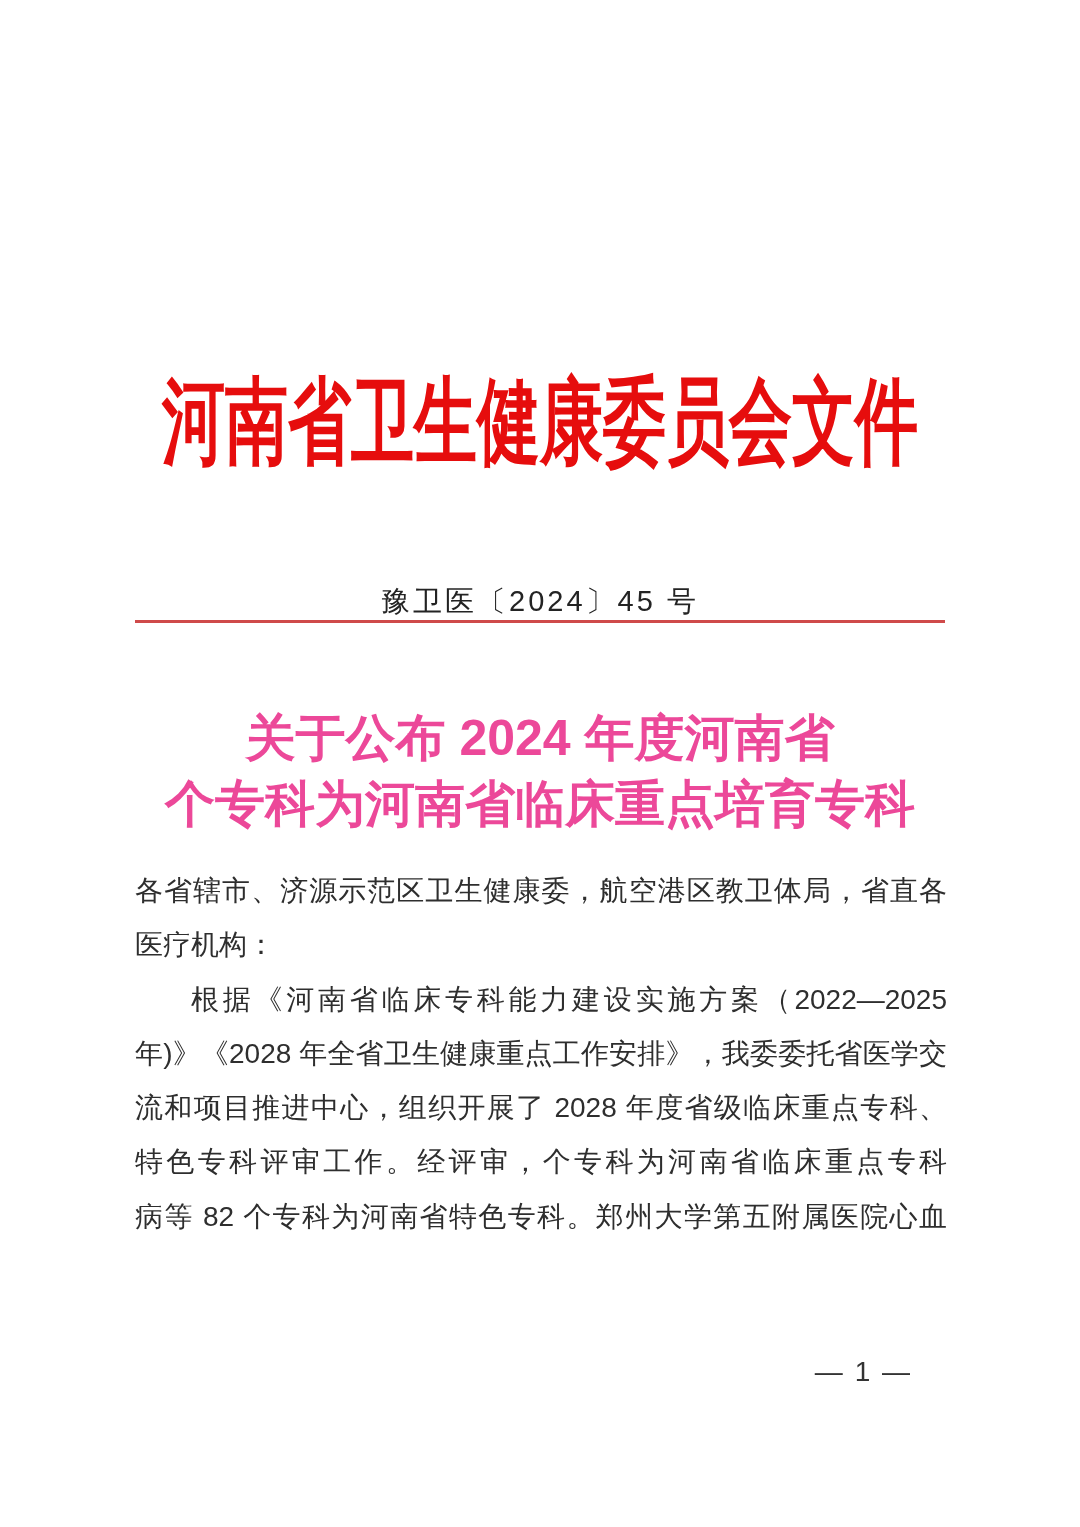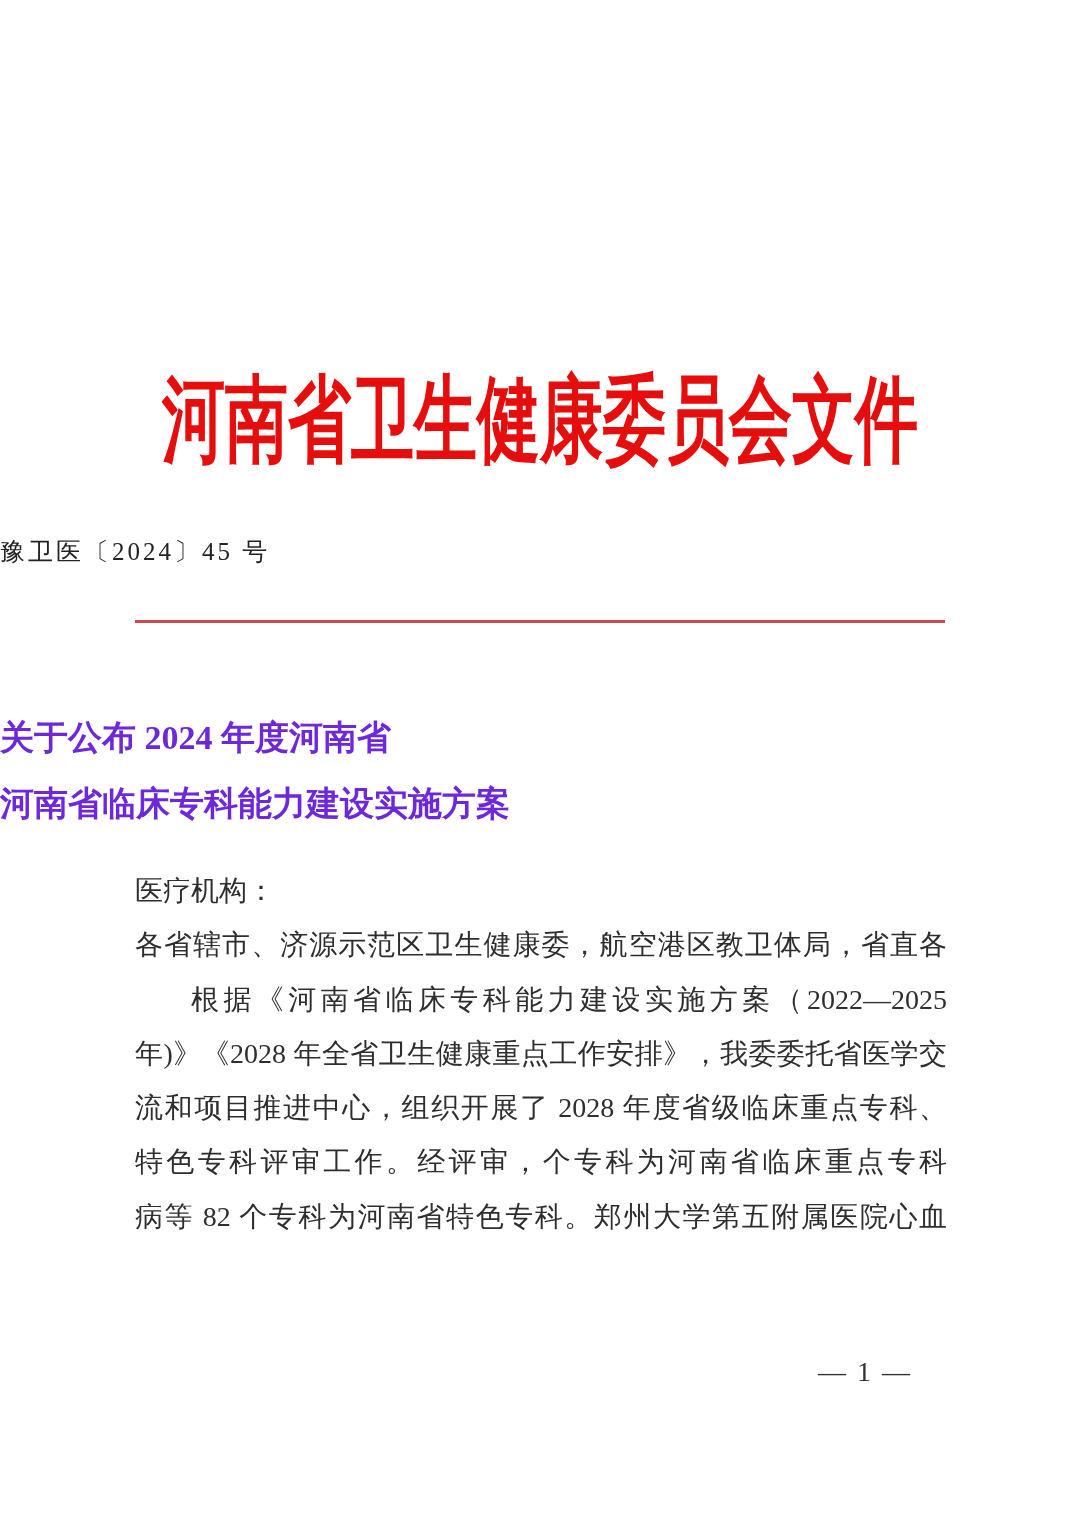--- a/index.html
+++ b/index.html
@@ -1,65 +1,66 @@
 <!DOCTYPE html>
 <html><head>
 <meta charset="utf-8">
 <style>
   html, body { margin: 0; padding: 0; background: #ffffff; }
   .page {
     position: relative;
     width: 1080px;
     height: 1527px;
     background: #ffffff;
-    font-family: Liberation Serif, serif;
+    font-family: Liberation Sans, sans-serif;
     overflow: hidden;
   }
   .agency-header {
     position: absolute;
     top: 390px;
     left: 0;
     width: 100%;
     text-align: center;
     font-size: 63px;
     line-height: 63px;
     font-weight: bold;
     color: #e60d0d;
     white-space: nowrap;
     transform: scaleY(1.5);
     letter-spacing: 0px;
   }
   .doc-number {
     position: absolute;
-    top: 535px;
+    top: 584px;
     left: 0;
     width: 100%;
-    text-align: left;
-    font-size: 25px;
+    text-align: center;
+    font-size: 29px;
     line-height: 34px;
     color: #232323;
     letter-spacing: 3px;
   }
   .divider {
     position: absolute;
     top: 620px;
     left: 135px;
     width: 810px;
     height: 3px;
     background: #cf4a4a;
   }
   .notice-title {
     position: absolute;
     top: 705px;
     left: 0;
     width: 100%;
-    font-size: 34px;
+    text-align: center;
+    font-size: 50px;
     line-height: 66px;
     font-weight: bold;
-    color: #6d28d9;
+    color: #ec4899;
   }
   .body-text {
     position: absolute;
     top: 864px;
     left: 135px;
     width: 812px;
     font-size: 28px;
     line-height: 54.3px;
     color: #2e2e2e;
   }
@@ -93,26 +94,26 @@
 <div class="page">
 
   <div class="agency-header">河南省卫生健康委员会文件</div>
 
   <div class="doc-number">豫卫医〔2024〕45 号</div>
 
   <div class="divider"></div>
 
   <div class="notice-title">
     <div>关于公布 2024 年度河南省</div>
-    <div>河南省临床专科能力建设实施方案</div>
+    <div>个专科为河南省临床重点培育专科</div>
   </div>
 
   <div class="body-text">
+    <div class="bline">各省辖市、济源示范区卫生健康委，航空港区教卫体局，省直各</div>
     <div class="bline salutation-end">医疗机构：</div>
-    <div class="bline">各省辖市、济源示范区卫生健康委，航空港区教卫体局，省直各</div>
     <div class="bline para-indent">根据《河南省临床专科能力建设实施方案（2022—2025</div>
     <div class="bline">年)》《2028 年全省卫生健康重点工作安排》，我委委托省医学交</div>
     <div class="bline">流和项目推进中心，组织开展了 2028 年度省级临床重点专科、</div>
     <div class="bline">特色专科评审工作。经评审，个专科为河南省临床重点专科</div>
     <div class="bline">病等 82 个专科为河南省特色专科。郑州大学第五附属医院心血</div>
   </div>
 
   <div class="page-number">— 1 —</div>
 
 </div>

